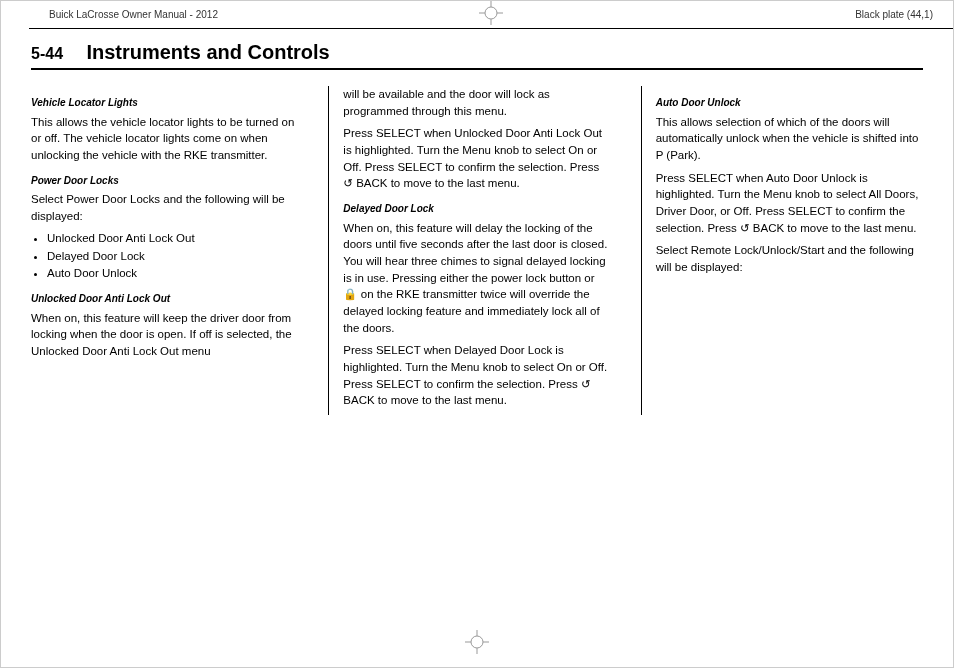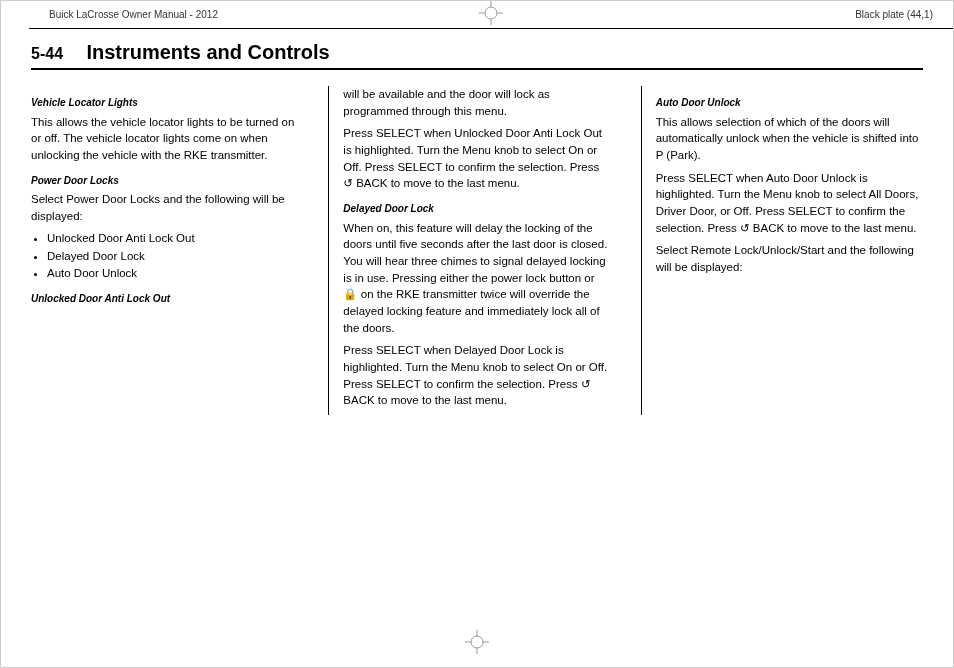--- a/index.html
+++ b/index.html
@@ -171,20 +171,21 @@
       <p class="subsection-title">Vehicle Locator Lights</p>
       <p>This allows the vehicle locator lights to be turned on or off. The vehicle locator lights come on when unlocking the vehicle with the RKE transmitter.</p>
       <p class="subsection-title">Power Door Locks</p>
       <p>Select Power Door Locks and the following will be displayed:</p>
       <ul>
         <li>Unlocked Door Anti Lock Out</li>
         <li>Delayed Door Lock</li>
         <li>Auto Door Unlock</li>
       </ul>
       <p class="subsection-title">Unlocked Door Anti Lock Out</p>
+      <p>When on, this feature will keep the driver door from locking when the door is open. If off is selected, the Unlocked Door Anti Lock Out menu</p>
     </div>
 
     <div class="column-divider"></div>
 
     <div class="column">
       <p>will be available and the door will lock as programmed through this menu.</p>
       <p>Press SELECT when Unlocked Door Anti Lock Out is highlighted. Turn the Menu knob to select On or Off. Press SELECT to confirm the selection. Press ↺ BACK to move to the last menu.</p>
       <p class="subsection-title">Delayed Door Lock</p>
       <p>When on, this feature will delay the locking of the doors until five seconds after the last door is closed. You will hear three chimes to signal delayed locking is in use. Pressing either the power lock button or 🔒 on the RKE transmitter twice will override the delayed locking feature and immediately lock all of the doors.</p>
       <p>Press SELECT when Delayed Door Lock is highlighted. Turn the Menu knob to select On or Off. Press SELECT to confirm the selection. Press ↺ BACK to move to the last menu.</p>

